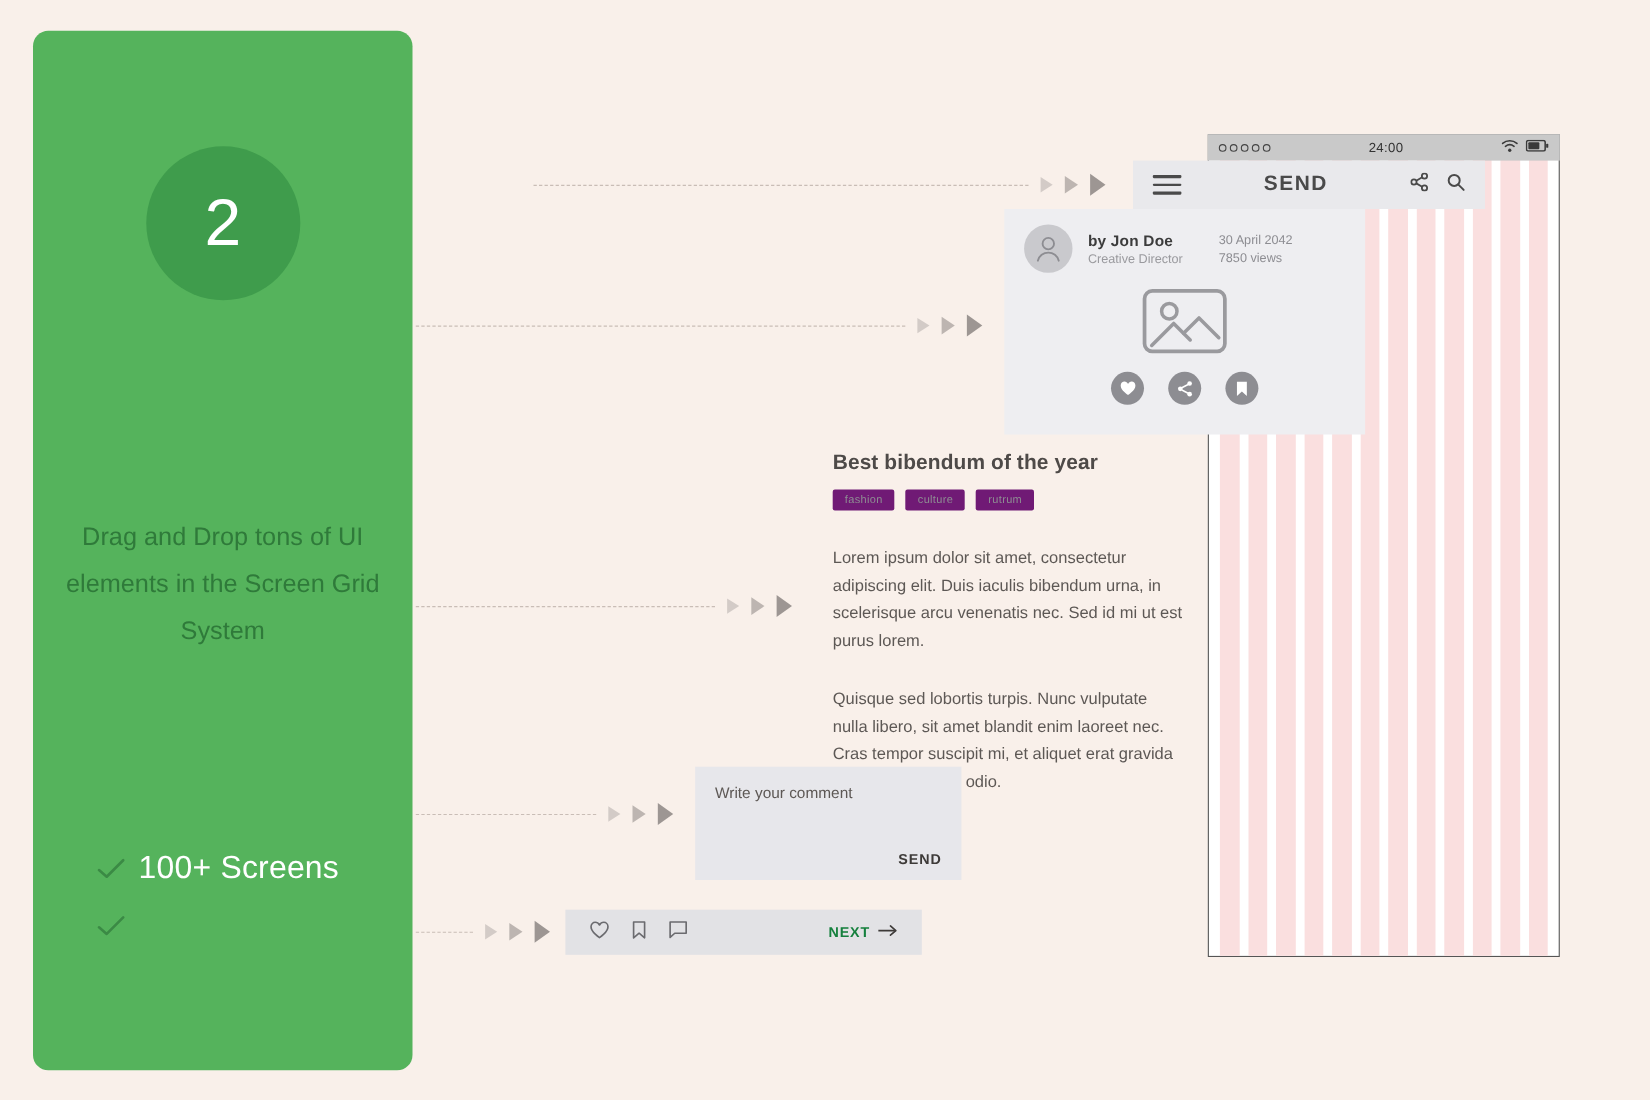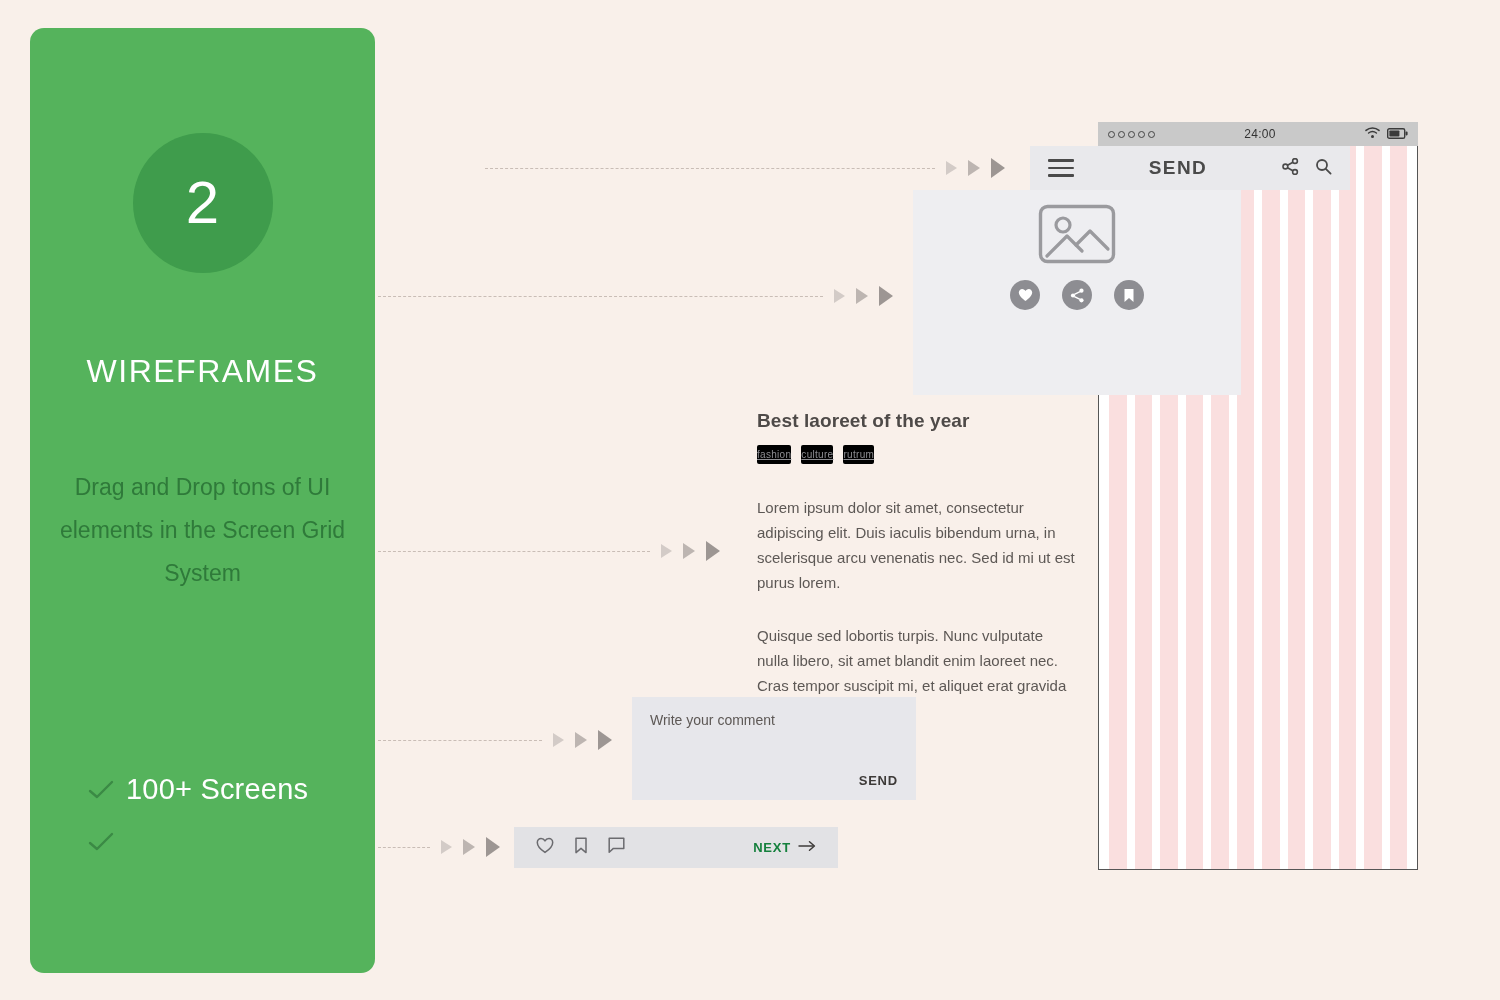--- a/index.html
+++ b/index.html
@@ -117,31 +117,31 @@
     display:flex;align-items:center;justify-content:center;
   }
 
   
   .article{position:absolute;left:757px;top:410px;width:320px;}
   .article-title{
     font-size:19px;font-weight:bold;color:#4e4a48;letter-spacing:.1px;
   }
   .tags{display:flex;gap:10px;margin-top:13px;}
   .tag{
-    background:#000000;color:#8e8e93;font-size:10px;
-    padding:4px 0;border-radius:2px;letter-spacing:.3px;text-decoration:underline;
+    background:#701a75;color:#8e8e93;font-size:10px;
+    padding:4px 11px;border-radius:2px;letter-spacing:.3px;
   }
   .para{
     font-size:15px;line-height:25px;color:#5d5855;margin-top:31px;
   }
   .para.p2{margin-top:28px;}
 
   
   .comment-box{
-    position:absolute;left:632px;top:697px;width:284px;height:103px;
+    position:absolute;left:632px;top:697px;width:242px;height:103px;
     background:#e7e7eb;
   }
   .comment-placeholder{
     position:absolute;left:18px;top:15px;font-size:14px;color:#5d5855;
   }
   .send-btn{
     position:absolute;right:18px;bottom:12px;font-size:13px;font-weight:bold;
     color:#3d3a38;letter-spacing:.8px;
   }
 
@@ -197,21 +197,20 @@
       <div class="gcol"></div>
         <div class="ggap"></div>
       <div class="gcol"></div>
     </div>
   </div>
 
   <div class="green-panel">
     <div class="badge-circle">
       <span class="badge-num">2</span>
     </div>
-    <div class="panel-title">WIREFRAMES</div>
     <div class="panel-sub">Drag and Drop tons of UI elements in the Screen Grid System</div>
 
     <div class="check-list">
       <div class="check-row">
         <span class="check-mark">
           <svg width="26" height="20" viewBox="0 0 26 20">
               <path d="M2 11 L9 17 L24 2" fill="none" stroke="#3b8a45" stroke-width="2.4" stroke-linecap="round" stroke-linejoin="round"></path>
             </svg>
         </span>
         <span class="check-label">100+ Screens</span>
@@ -318,20 +317,36 @@
       <span>
         <svg width="17" height="17" viewBox="0 0 17 17">
             <circle cx="7" cy="7" r="5" fill="none" stroke="#4a4a4a" stroke-width="1.8"></circle>
             <line x1="10.8" y1="10.8" x2="15.6" y2="15.6" stroke="#4a4a4a" stroke-width="1.8" stroke-linecap="round"></line>
           </svg>
       </span>
     </div>
   </div>
 
   <div class="author-card">
+    <div class="author-row">
+      <div class="avatar">
+        <svg width="30" height="30" viewBox="0 0 30 30">
+          <circle cx="15" cy="10.5" r="5.2" fill="none" stroke="#8d8d92" stroke-width="1.7"></circle>
+          <path d="M5.5 26 A9.8 9.8 0 0 1 24.5 26" fill="none" stroke="#8d8d92" stroke-width="1.7" stroke-linecap="round"></path>
+        </svg>
+      </div>
+      <div class="author-meta">
+        <div class="author-name">by Jon Doe</div>
+        <div class="author-role">Creative Director</div>
+      </div>
+      <div class="author-stats">
+        <div class="stat-date">30 April 2042</div>
+        <div class="stat-views">7850 views</div>
+      </div>
+    </div>
 
     <div class="photo-holder">
       <svg width="78" height="60" viewBox="0 0 78 60">
         <rect x="2.5" y="2.5" width="73" height="55" rx="7" fill="none" stroke="#9a9a9e" stroke-width="3.4"></rect>
         <circle cx="25" cy="21" r="7" fill="none" stroke="#9a9a9e" stroke-width="3.2"></circle>
         <path d="M9 52 L29 32 L44 47" fill="none" stroke="#9a9a9e" stroke-width="3.2" stroke-linejoin="round" stroke-linecap="round"></path>
         <path d="M38 41 L52 27 L70 45" fill="none" stroke="#9a9a9e" stroke-width="3.2" stroke-linejoin="round" stroke-linecap="round"></path>
       </svg>
     </div>
 
@@ -352,21 +367,21 @@
       </div>
       <div class="acircle">
         <svg width="12" height="15" viewBox="0 0 12 15">
             <path d="M1.5 1 H10.5 V14 L6 10 L1.5 14 Z" fill="#ffffff"></path>
           </svg>
       </div>
     </div>
   </div>
 
   <div class="article">
-    <div class="article-title">Best laoreet of the year</div>
+    <div class="article-title">Best bibendum of the year</div>
     <div class="tags">
       <span class="tag">fashion</span>
       <span class="tag">culture</span>
       <span class="tag">rutrum</span>
     </div>
     <p class="para p1">Lorem ipsum dolor sit amet, consectetur adipiscing elit. Duis iaculis bibendum urna, in scelerisque arcu venenatis nec. Sed id mi ut est purus lorem.</p>
     <p class="para p2">Quisque sed lobortis turpis. Nunc vulputate nulla libero, sit amet blandit enim laoreet nec. Cras tempor suscipit mi, et aliquet erat gravida et. Nam et rutrum odio.</p>
   </div>
 
   <div class="comment-box">

